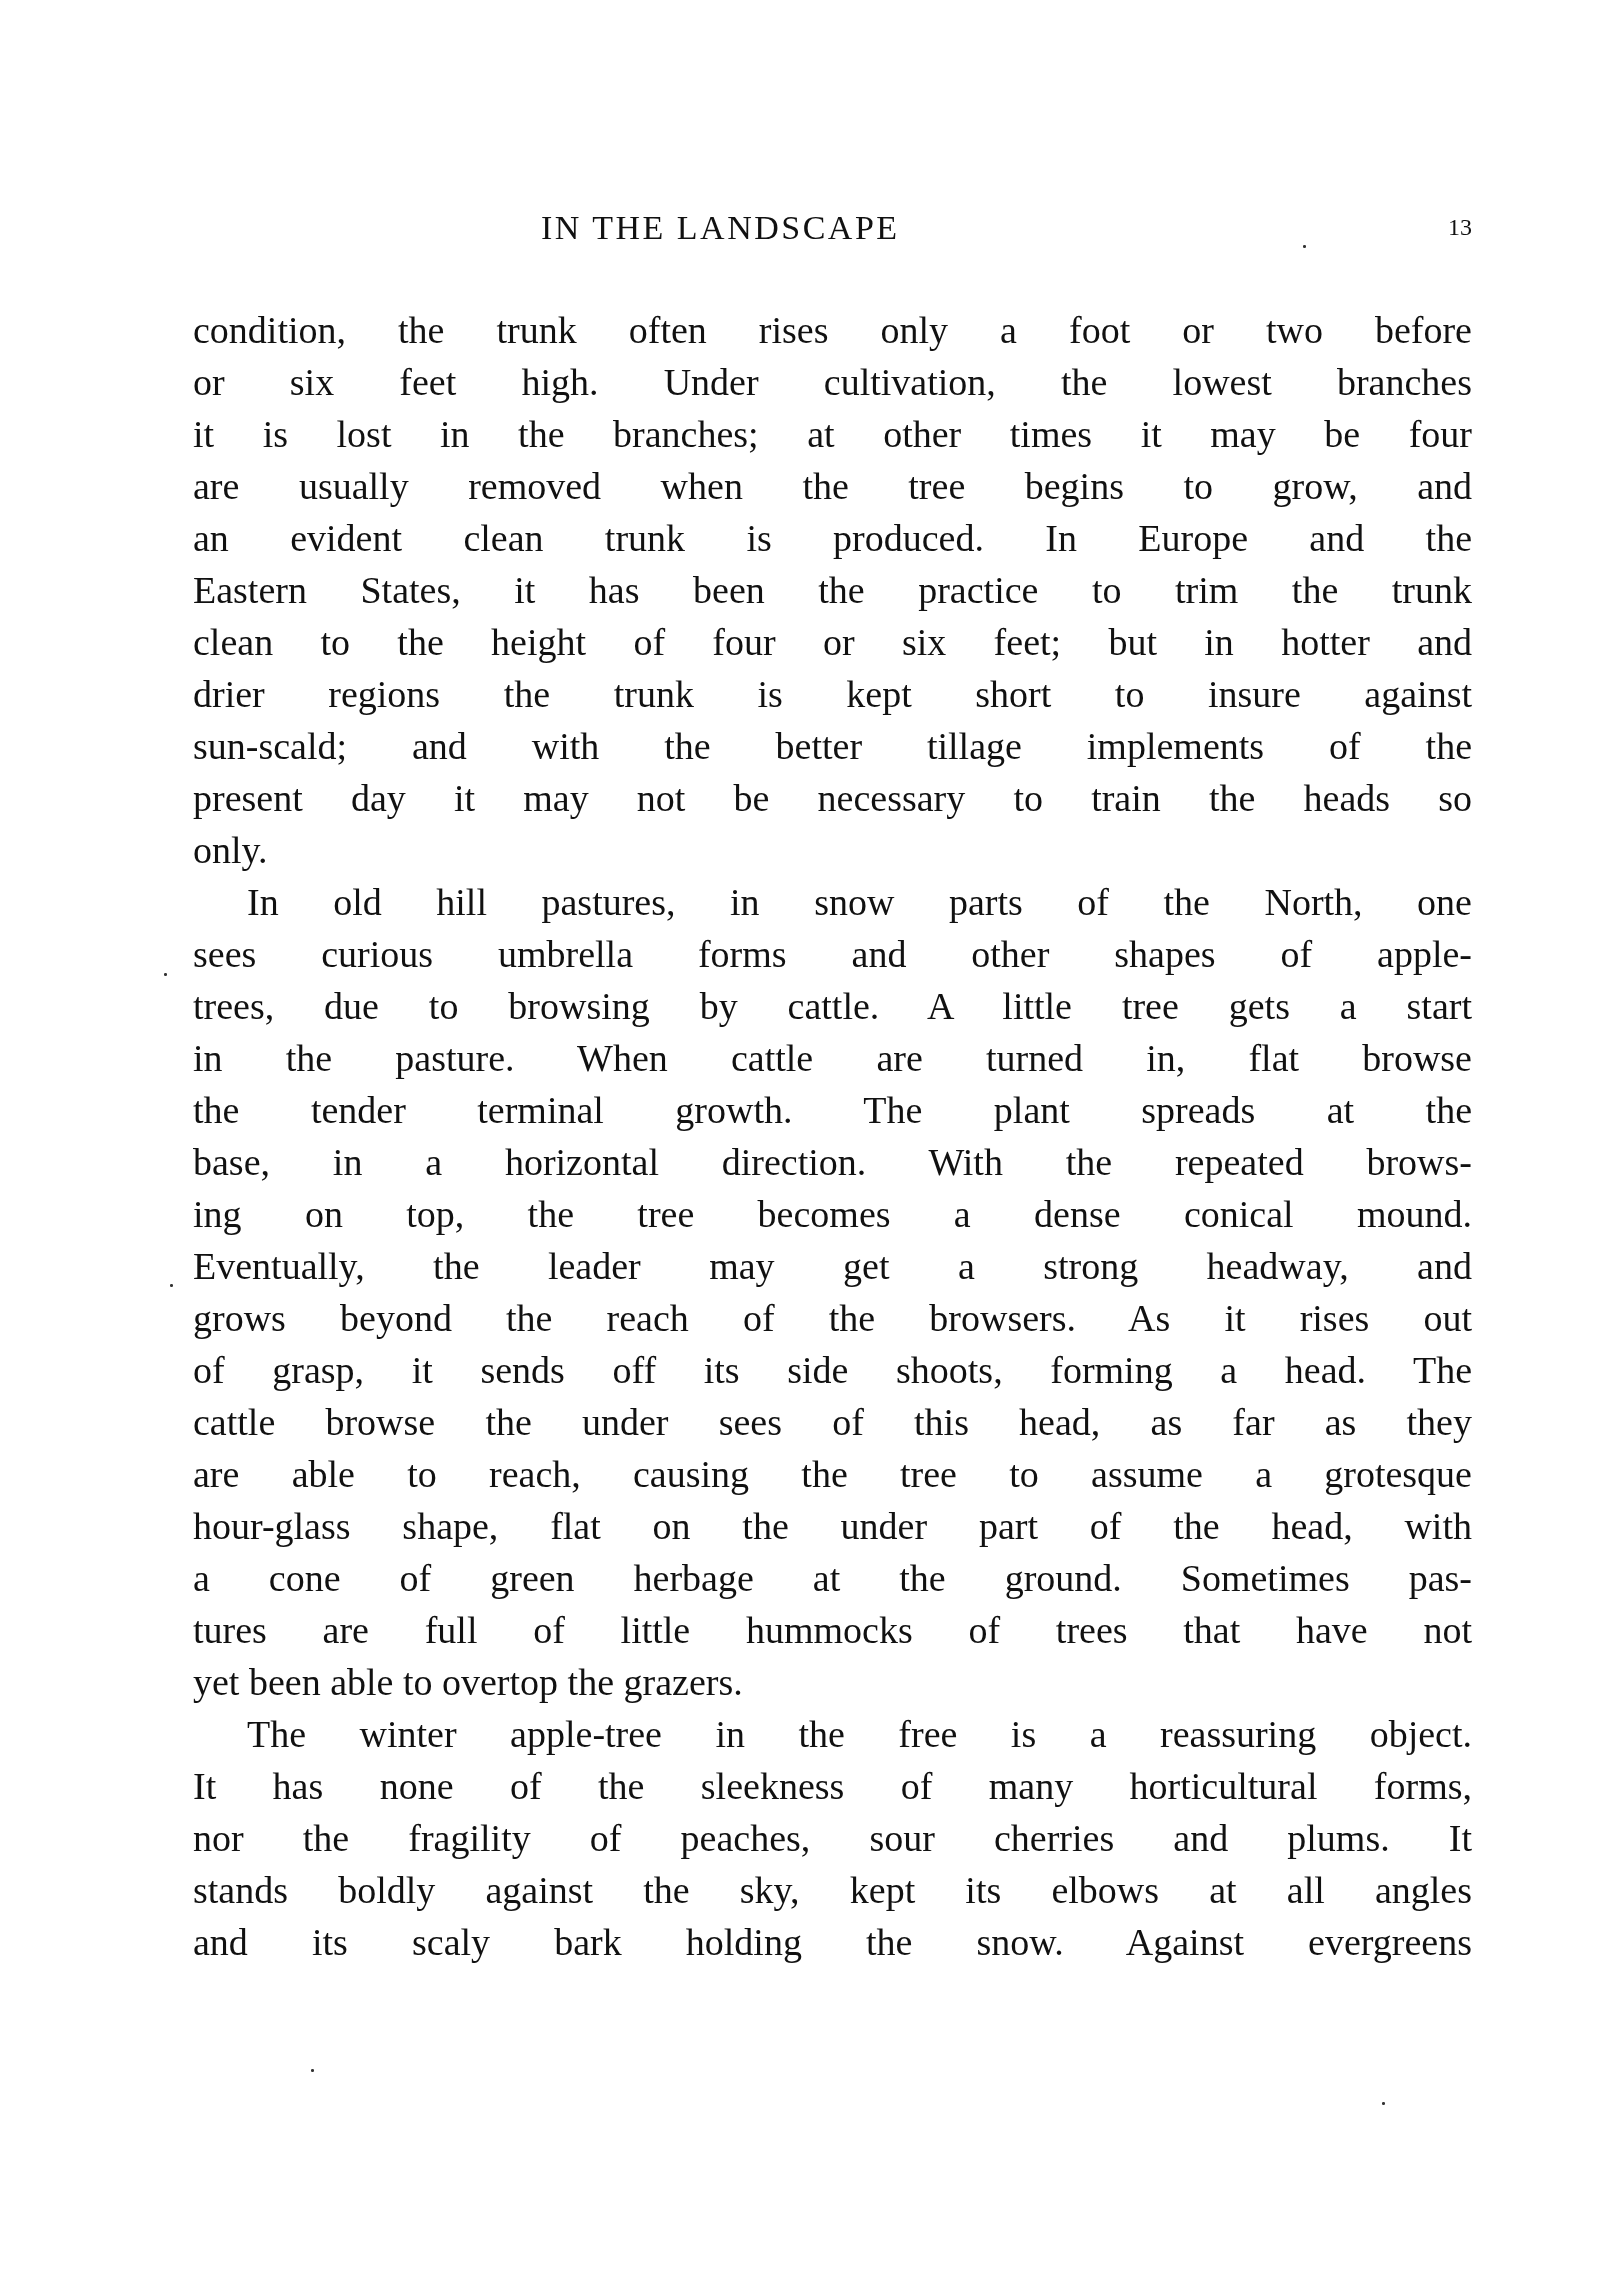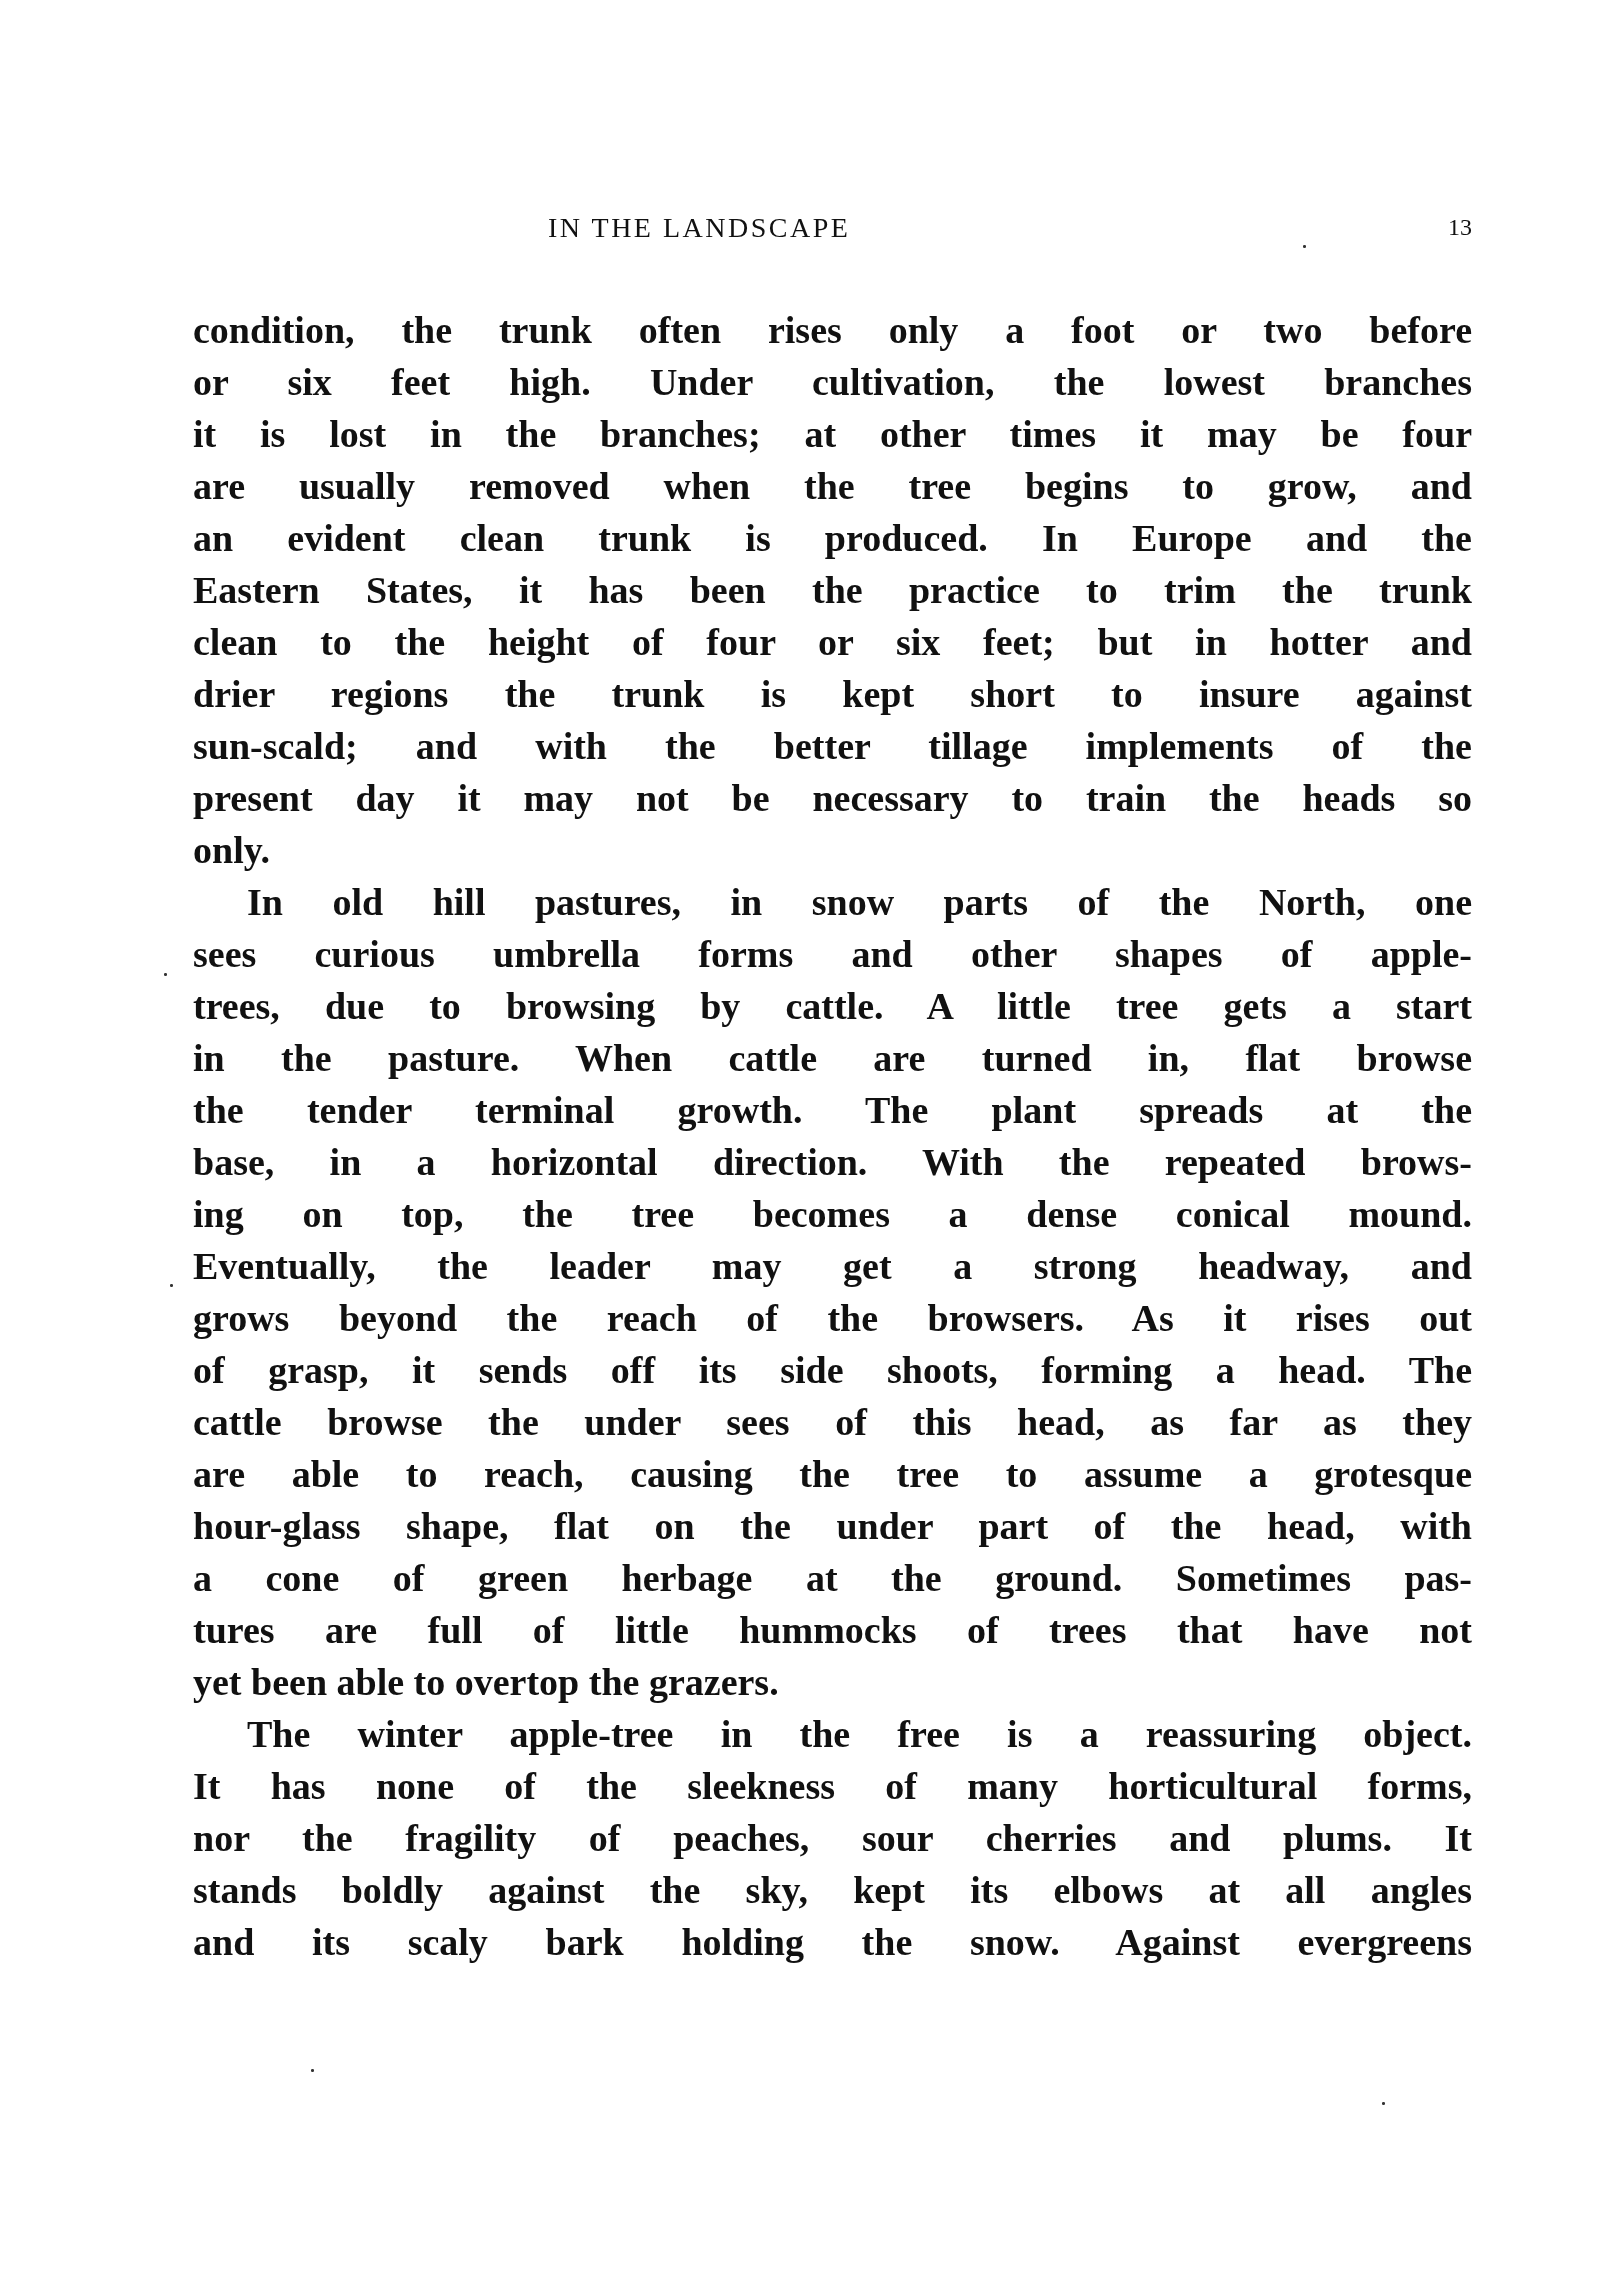--- a/index.html
+++ b/index.html
@@ -5,34 +5,34 @@
   html, body { margin: 0; padding: 0; background: #ffffff; }
   body {
     width: 1618px; height: 2273px; position: relative; overflow: hidden;
     font-family: "Liberation Serif", "DejaVu Serif", serif;
     color: #111111;
   }
   .header {
     position: absolute; top: 203px; left: 540px; width: 932px; height: 49px;
   }
   .running-head {
-    position: absolute; left: 8px; top: 0;
-    font-size: 28px; letter-spacing: 2.5px; line-height: 49px;
+    position: absolute; left: 1px; top: 0;
+    font-size: 34px; letter-spacing: 2.5px; line-height: 49px;
   }
   .page-number {
     position: absolute; right: 0; top: 0;
     font-size: 24px; line-height: 49px;
   }
   .body-text {
     position: absolute; top: 304px; left: 193px; width: 1279px;
   }
   .line {
     display: block; height: 52px; line-height: 52px;
     font-size: 38px; text-align: justify; text-align-last: justify;
-    white-space: nowrap; overflow: visible; font-weight: bold;
+    white-space: nowrap; overflow: visible;
   }
   .line.last { text-align-last: left; }
   .line.indent { padding-left: 54px; }
   .speck { position: absolute; background: #333; border-radius: 50%; }
 </style>
 </head>
 <body>
 
 <div class="header">
   <span class="running-head">IN THE LANDSCAPE</span>

